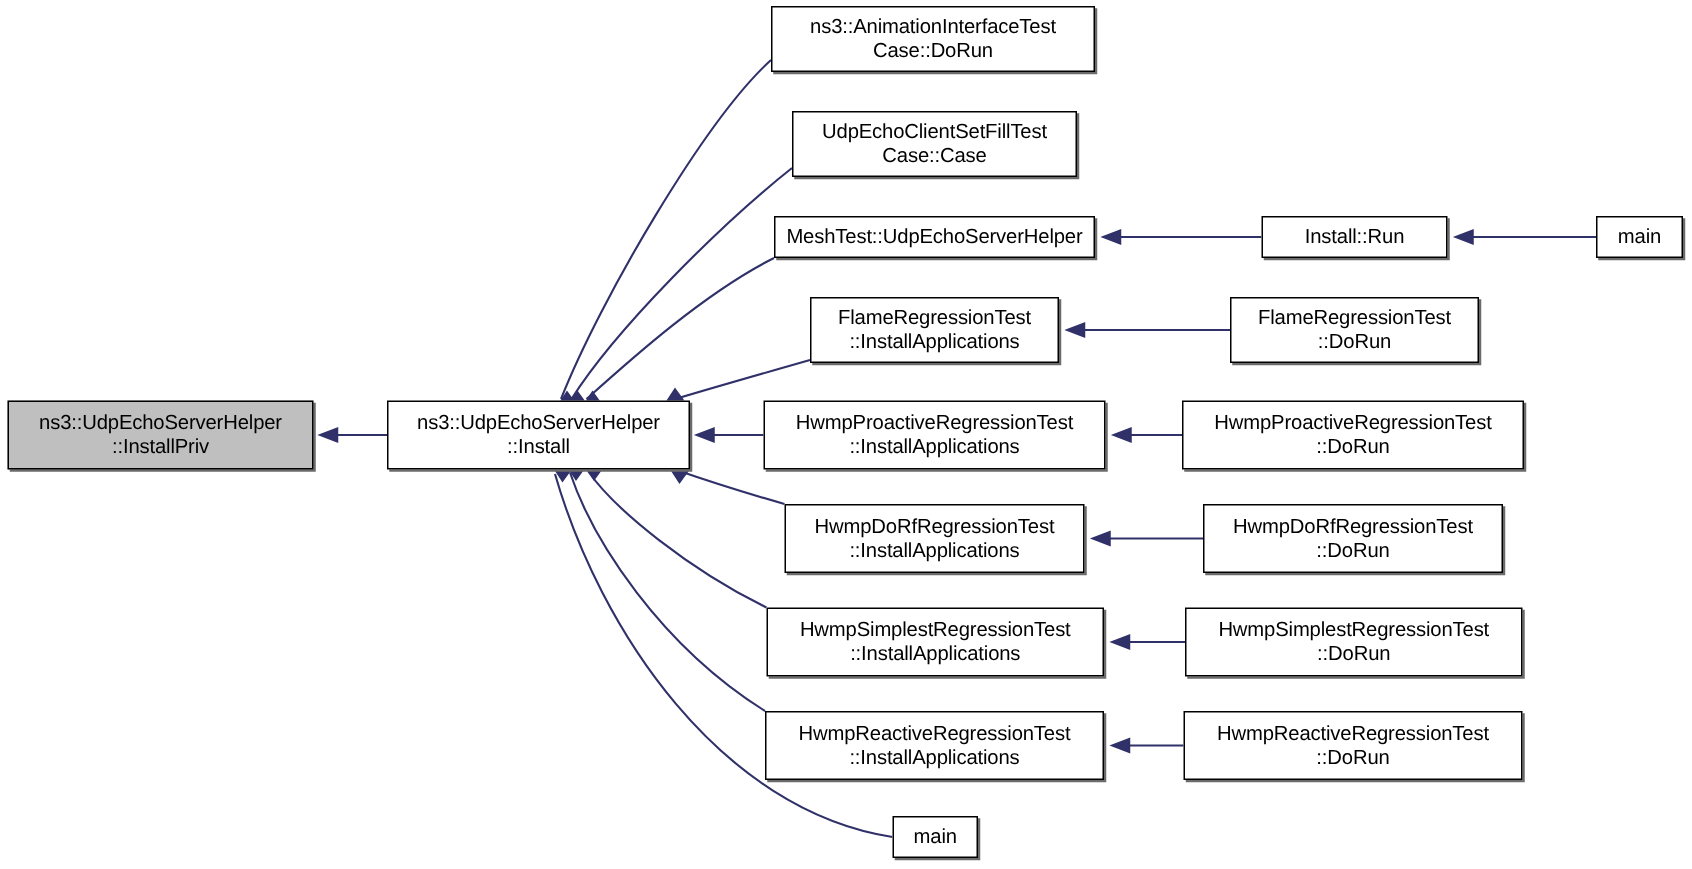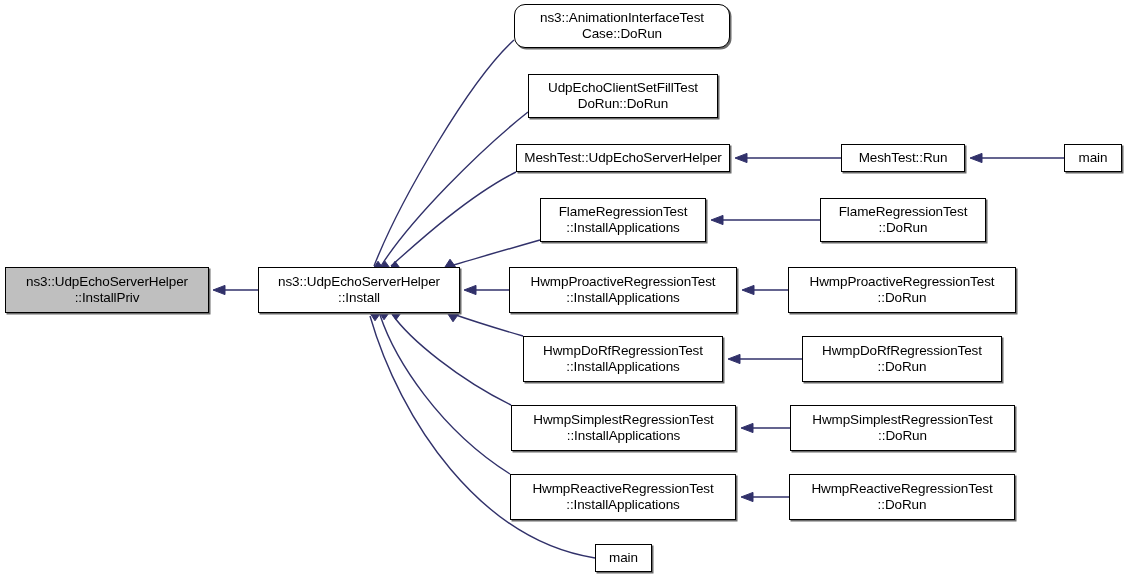--- a/index.html
+++ b/index.html
@@ -120,37 +120,37 @@
       <g>
         <path d="M 789 497 L 747 497" fill="none" stroke="#31316a" stroke-width="1.4"></path>
         <polygon points="741,497 753,492.4 753,501.6" fill="#31316a" stroke="#31316a" stroke-width="1"></polygon>
       </g>
     </svg>
   <div id="node-layer">
       <div class="node highlight" style="left: 5px; top: 267px; width: 204px; height: 46px;"><span class="node-label">ns3::UdpEchoServerHelper
 ::InstallPriv</span></div>
       <div class="node" style="left: 258px; top: 267px; width: 202px; height: 46px;"><span class="node-label">ns3::UdpEchoServerHelper
 ::Install</span></div>
-      <div class="node" style="left: 514px; top: 4px; width: 216px; height: 44px; border-radius: 11px;"><span class="node-label">ns3::AnimationInterfaceTest
+      <div class="node" style="left: 514px; top: 4px; width: 216px; height: 44px;"><span class="node-label">ns3::AnimationInterfaceTest
 Case::DoRun</span></div>
       <div class="node" style="left: 528px; top: 74px; width: 190px; height: 44px;"><span class="node-label">UdpEchoClientSetFillTest
-DoRun::DoRun</span></div>
+Case::Case</span></div>
       <div class="node" style="left: 516px; top: 144px; width: 214px; height: 28px;"><span class="node-label">MeshTest::UdpEchoServerHelper</span></div>
       <div class="node" style="left: 540px; top: 198px; width: 166px; height: 44px;"><span class="node-label">FlameRegressionTest
 ::InstallApplications</span></div>
       <div class="node" style="left: 509px; top: 267px; width: 228px; height: 46px;"><span class="node-label">HwmpProactiveRegressionTest
 ::InstallApplications</span></div>
       <div class="node" style="left: 523px; top: 336px; width: 200px; height: 46px;"><span class="node-label">HwmpDoRfRegressionTest
 ::InstallApplications</span></div>
       <div class="node" style="left: 511px; top: 405px; width: 225px; height: 46px;"><span class="node-label">HwmpSimplestRegressionTest
 ::InstallApplications</span></div>
       <div class="node" style="left: 510px; top: 474px; width: 226px; height: 46px;"><span class="node-label">HwmpReactiveRegressionTest
 ::InstallApplications</span></div>
       <div class="node" style="left: 595px; top: 544px; width: 57px; height: 28px;"><span class="node-label">main</span></div>
-      <div class="node" style="left: 841px; top: 144px; width: 124px; height: 28px;"><span class="node-label">MeshTest::Run</span></div>
+      <div class="node" style="left: 841px; top: 144px; width: 124px; height: 28px;"><span class="node-label">Install::Run</span></div>
       <div class="node" style="left: 1064px; top: 144px; width: 58px; height: 28px;"><span class="node-label">main</span></div>
       <div class="node" style="left: 820px; top: 198px; width: 166px; height: 44px;"><span class="node-label">FlameRegressionTest
 ::DoRun</span></div>
       <div class="node" style="left: 788px; top: 267px; width: 228px; height: 46px;"><span class="node-label">HwmpProactiveRegressionTest
 ::DoRun</span></div>
       <div class="node" style="left: 802px; top: 336px; width: 200px; height: 46px;"><span class="node-label">HwmpDoRfRegressionTest
 ::DoRun</span></div>
       <div class="node" style="left: 790px; top: 405px; width: 225px; height: 46px;"><span class="node-label">HwmpSimplestRegressionTest
 ::DoRun</span></div>
       <div class="node" style="left: 789px; top: 474px; width: 226px; height: 46px;"><span class="node-label">HwmpReactiveRegressionTest

